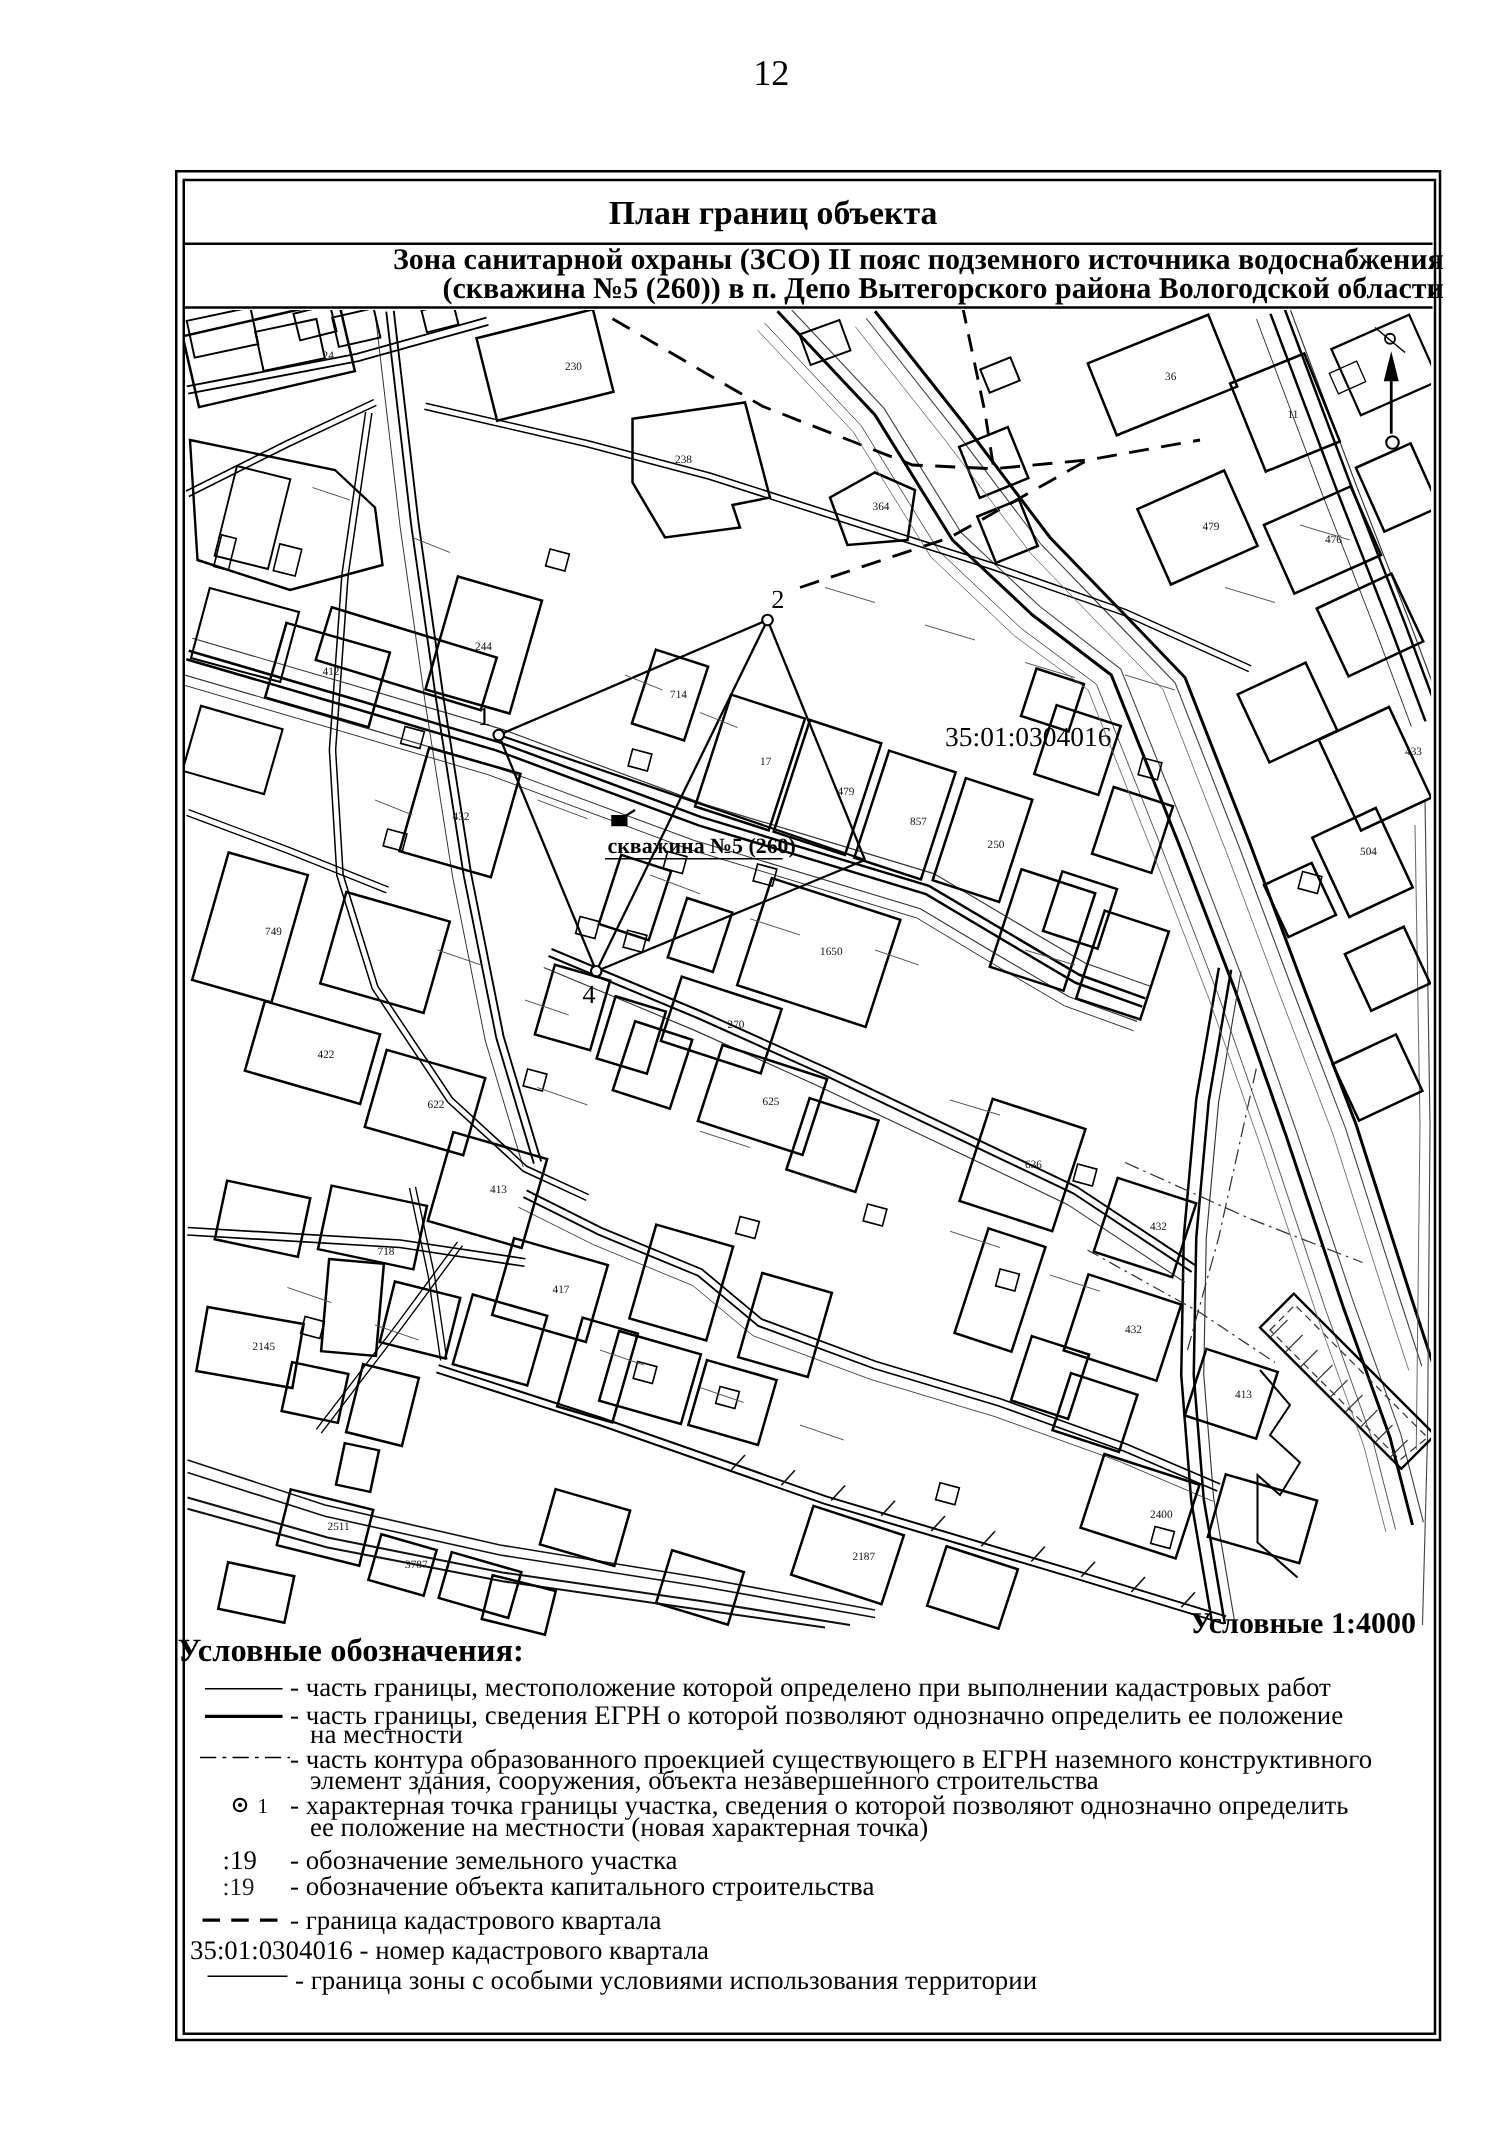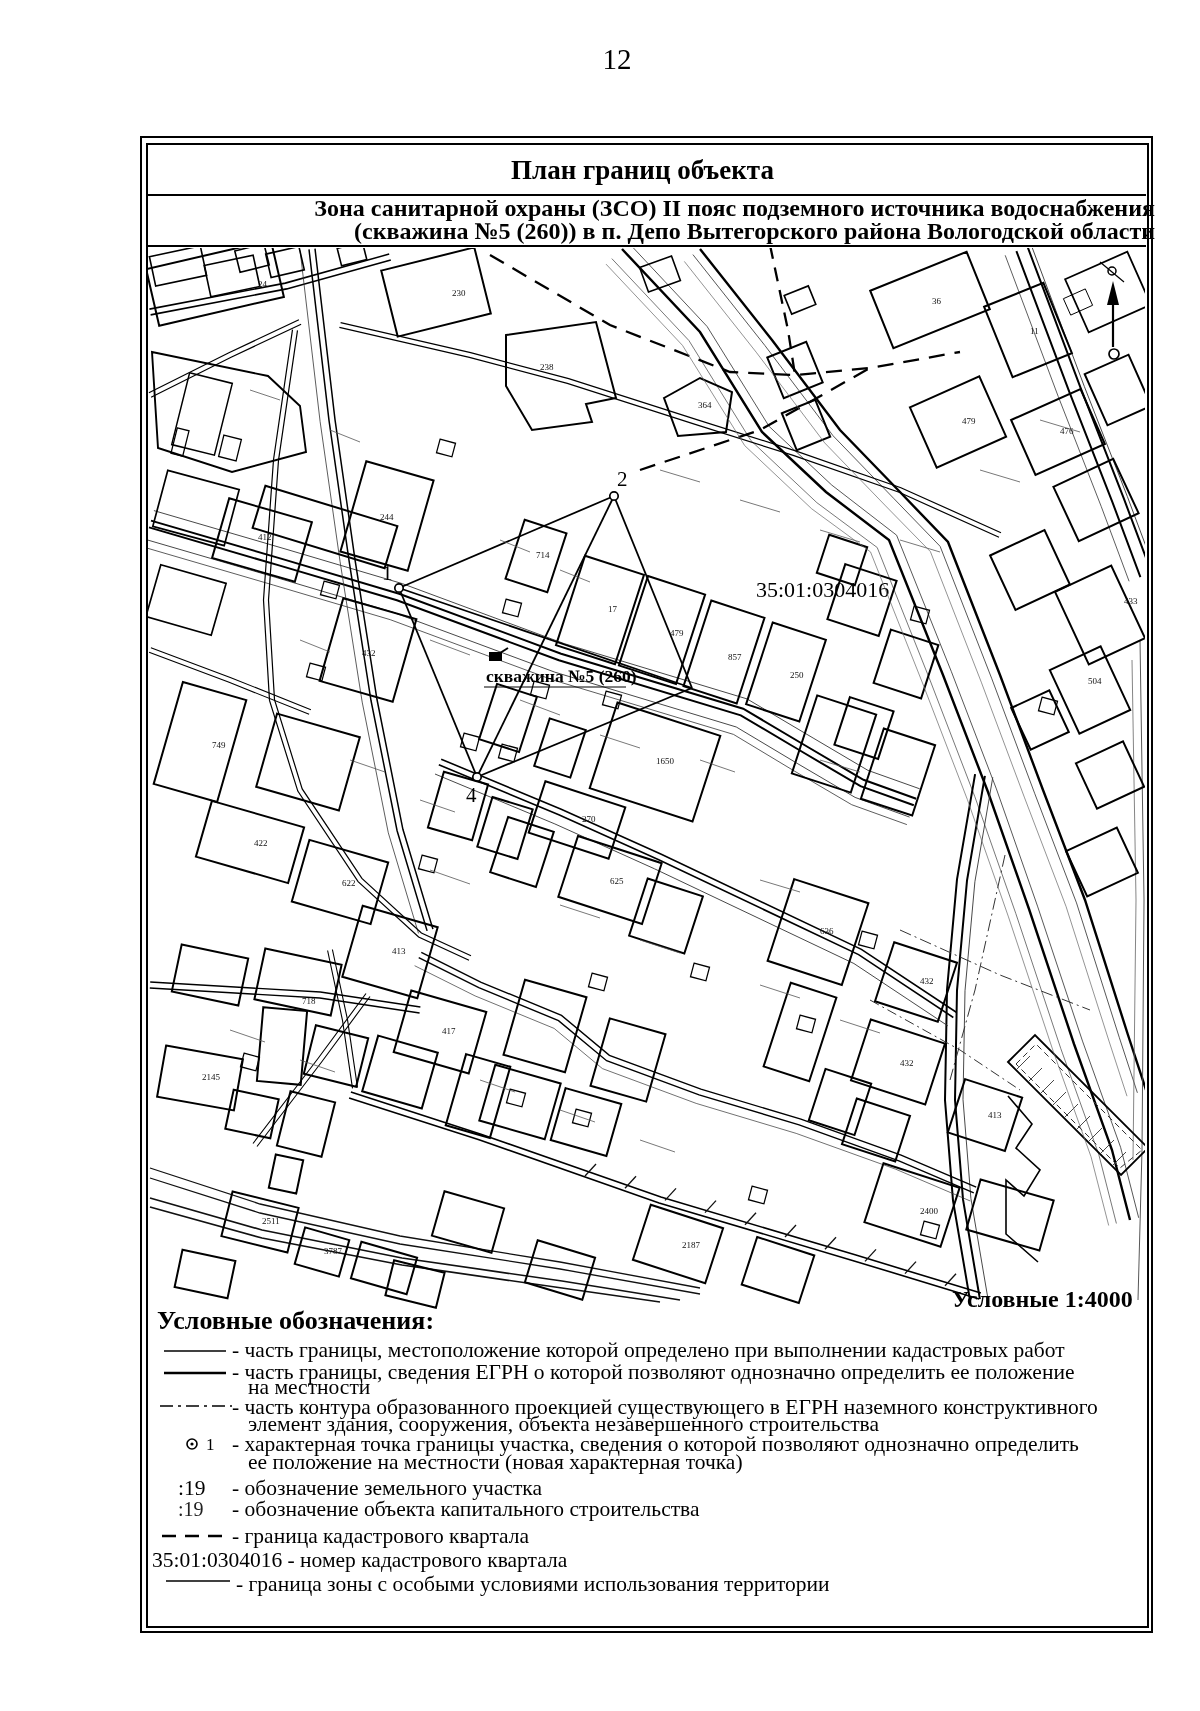--- a/index.html
+++ b/index.html
@@ -7,21 +7,21 @@
 .b{font-weight:bold;}
 </style></head>
 <body>
 
 <div class="abs b" style="left:0;top:43px;width:1234px;text-align:center;font-size:29px;font-weight:normal;">12</div>
 
 <div class="abs" style="left:140px;top:136px;width:1009px;height:1493px;border:2px solid #000;"></div>
 
 <div class="abs" style="left:146px;top:143px;width:999px;height:1481px;border:2px solid #000;"></div>
 
-<div class="abs b" style="left:144px;top:155px;width:997px;text-align:center;font-size:27px;">План границ объекта</div>
+<div class="abs b" style="left:120px;top:155px;width:997px;text-align:center;font-size:27px;">План границ объекта</div>
 
 <div class="abs" style="left:147px;top:194px;width:999px;border-top:2px solid #000;"></div>
 
 <div class="abs b" style="left:158px;top:197px;width:997px;text-align:right;font-size:24px;line-height:23px;">Зона санитарной охраны (ЗСО) II пояс подземного источника водоснабжения<br>(скважина №5 (260)) в п. Депо Вытегорского района Вологодской области</div>
 
 <div class="abs" style="left:147px;top:245px;width:999px;border-top:2.5px solid #000;"></div>
 
 <svg class="abs" style="left:148px;top:248px;" width="997" height="1062" viewBox="148 248 997 1062">
 <defs>
       <clipPath id="mapclip">
@@ -483,21 +483,21 @@
 <line x1="760.0" y1="880.0" x2="800.0" y2="892.0" stroke="#555" stroke-width="0.8"></line>
 <line x1="820.0" y1="760.0" x2="860.0" y2="772.0" stroke="#555" stroke-width="0.8"></line>
 
 <polyline points="606.0,264.1 682.5,345.4 744.7,445.6 811.7,508.8 870.5,551.9 922.5,683.0 967.4,799.6 1008.2,916.1 1053.2,1051.2 1091.0,1156.7 1108.7,1225.5" fill="none" stroke="#666" stroke-width="0.7"></polyline>
 <polyline points="684.3,261.4 756.2,352.2 824.7,442.9 885.6,505.9 930.4,551.6 981.3,682.2 1024.3,797.1 1066.1,906.6 1109.0,1041.1 1127.0,1096.2" fill="none" stroke="#666" stroke-width="0.7"></polyline>
 </g>
 </svg>
 
 <div class="abs b" style="left:952px;top:1286px;font-size:24px;">Условные 1:4000</div>
 
-<div class="abs b" style="left:157px;top:1306px;font-size:26px;">Условные обозначения:</div>
+<div class="abs b" style="left:142px;top:1306px;font-size:26px;">Условные обозначения:</div>
 
 <svg class="abs" style="left:148px;top:1335px;" width="997" height="290" viewBox="0 0 997 290">
 
 <line x1="16" y1="16" x2="78" y2="16" stroke="#000" stroke-width="1.3"></line>
 <text x="84" y="22" font-size="21.5">- часть границы, местоположение которой определено при выполнении кадастровых работ</text>
 
 <line x1="16" y1="38" x2="78" y2="38" stroke="#000" stroke-width="2.6"></line>
 <text x="84" y="44" font-size="21.5">- часть границы, сведения ЕГРН о которой позволяют однозначно определить ее положение</text>
 <text x="100" y="59" font-size="21.5">на местности</text>
 

